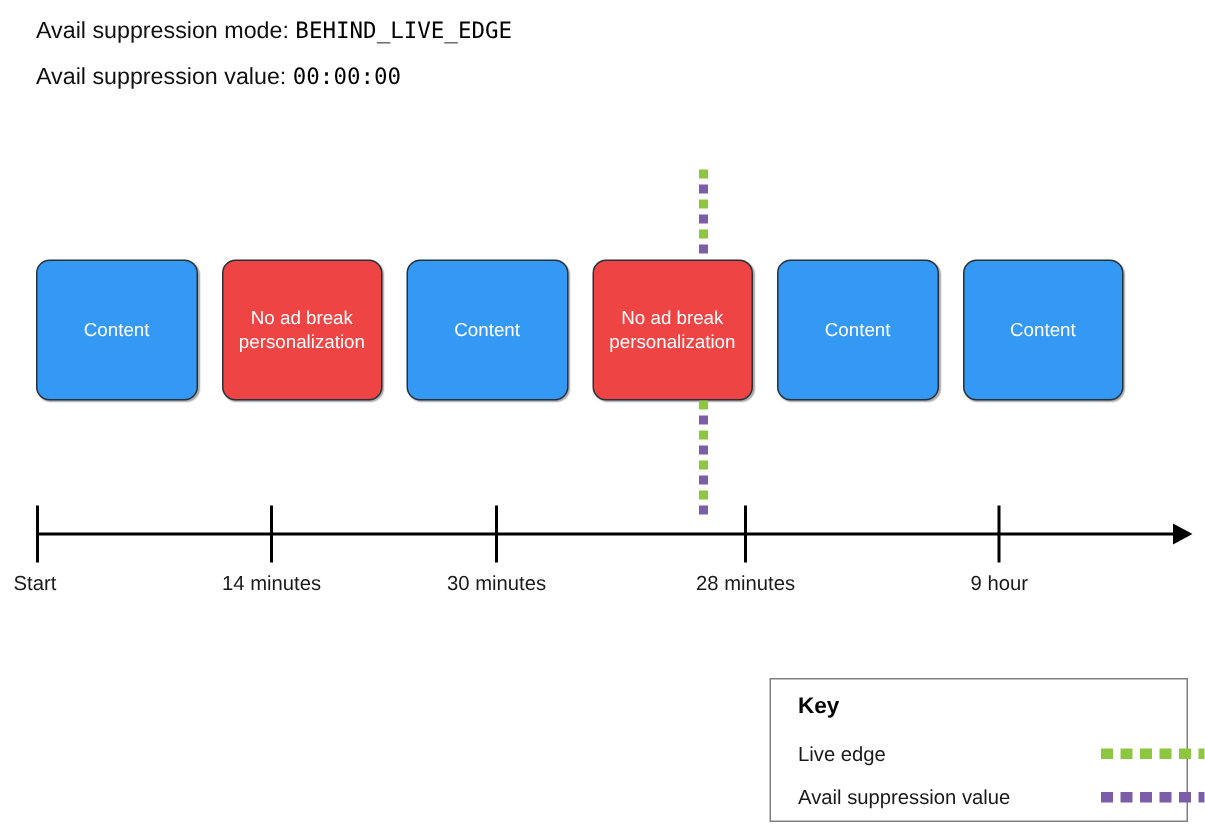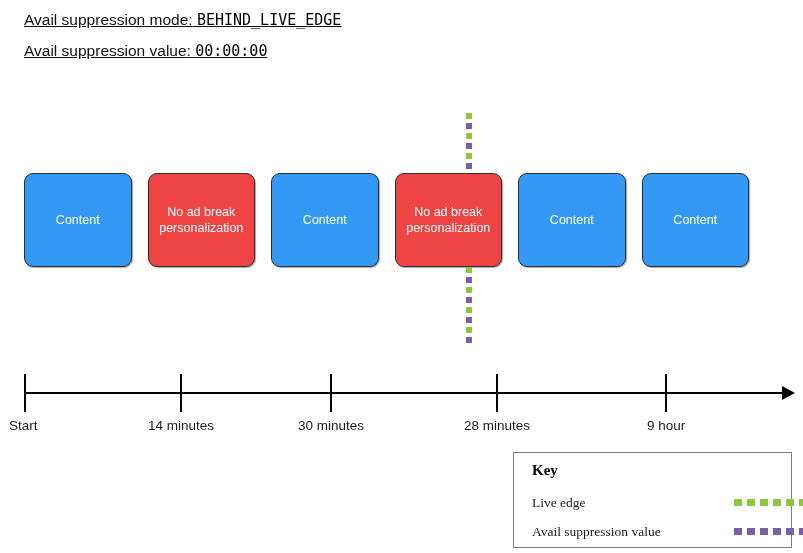--- a/index.html
+++ b/index.html
@@ -17,21 +17,20 @@
   }
 
   
   .header-line {
     position: absolute;
     left: 24px;
     font-size: 15.5px;
     line-height: 20px;
     white-space: nowrap;
     color: #101010;
-    text-decoration: underline;
   }
   #hdr-mode { top: 10px; }
   #hdr-value { top: 41px; }
   .mono-val {
     font-family: "DejaVu Sans Mono", "Liberation Mono", monospace;
     font-size: 15px;
     letter-spacing: 0px;
     color: #000000;
   }
 
@@ -84,21 +83,21 @@
     width: 6px;
     height: 6px;
   }
   .seg.green  { background: #8dc63f; }
   .seg.purple { background: #7b5ea7; }
 
   
   #axis {
     position: absolute;
     left: 0;
-    top: 362px;
+    top: 325px;
     width: 736px;
     height: 60px;
   }
   #axis-line {
     position: absolute;
     left: 25px;
     top: 30px;
     width: 765px;
     height: 2px;
     background: #000000;
@@ -132,21 +131,20 @@
   
   #key-box {
     position: absolute;
     left: 513px;
     top: 452px;
     width: 279px;
     height: 96px;
     background: #ffffff;
     border: 1.5px solid #808080;
     box-sizing: border-box;
-    font-family: Liberation Serif, serif;
   }
   #key-title {
     position: absolute;
     left: 18px;
     top: 9px;
     font-size: 15px;
     font-weight: bold;
     color: #000000;
   }
   .key-row {

